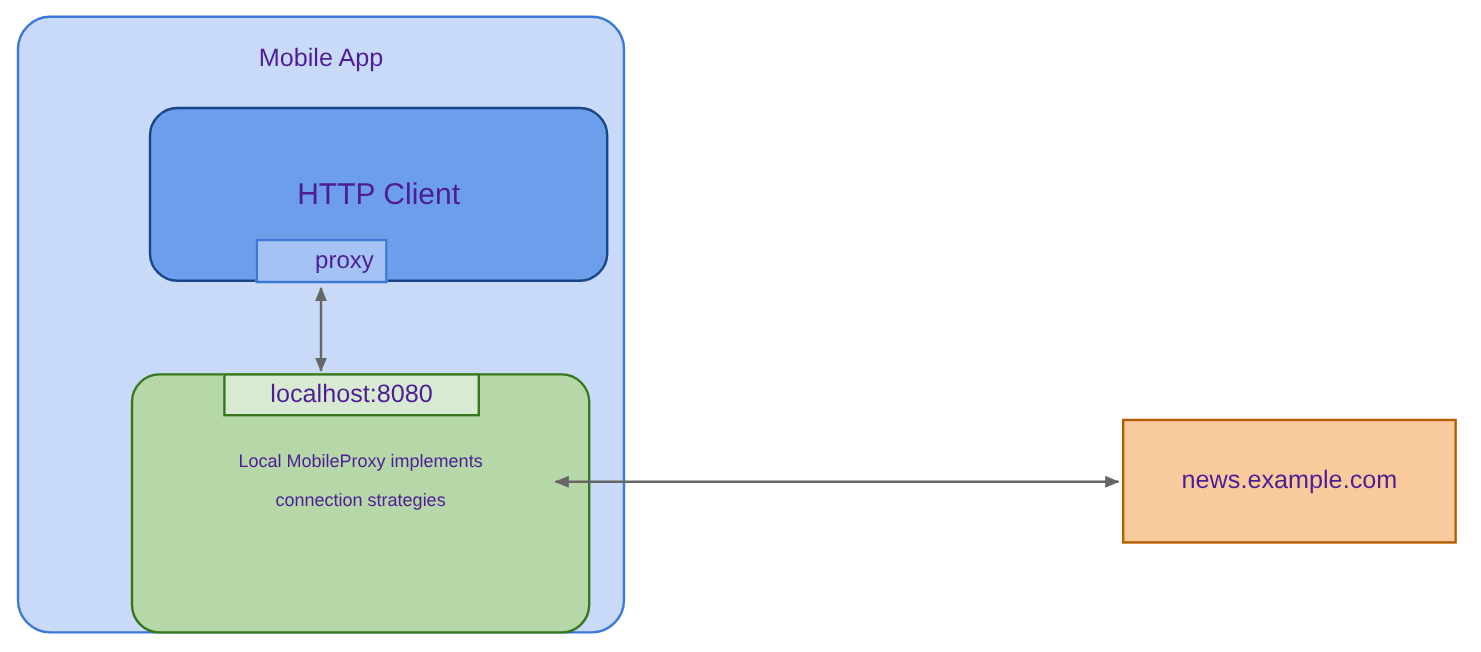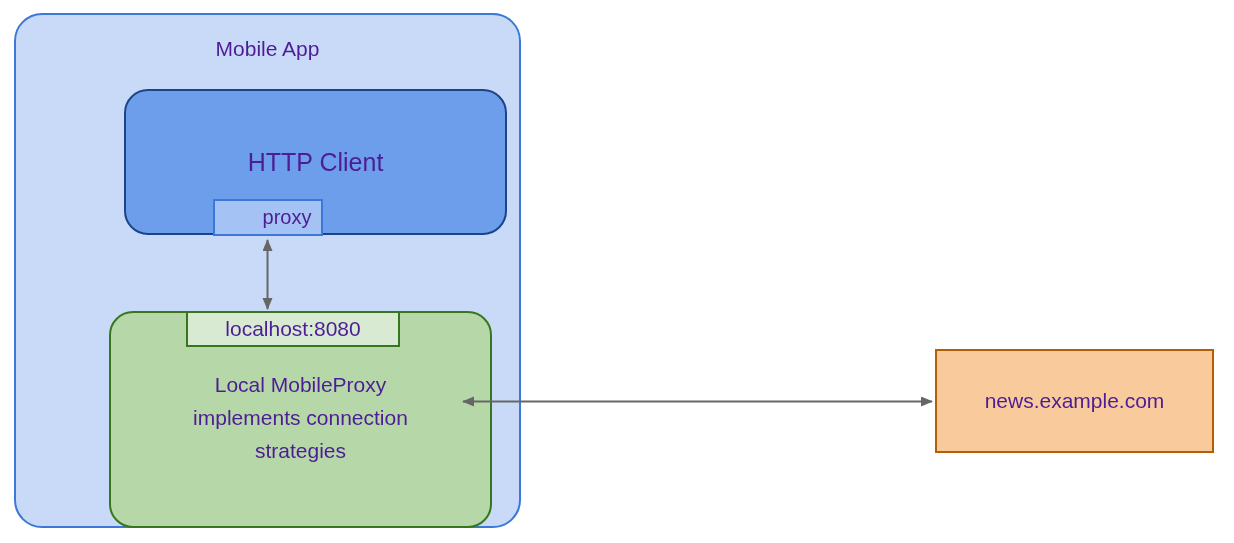--- a/index.html
+++ b/index.html
@@ -83,21 +83,21 @@
     justify-content: center;
     font-size: 21px;
     z-index: 2;
   }
   .mobile-proxy-label {
     position: absolute;
     left: 0; right: 0; top: 55px;
     margin: 0 auto;
     width: 260px;
     text-align: center;
-    font-size: 21px;
+    font-size: 15px;
     line-height: 33px;
   }
 
   
   .news-box {
     position: absolute;
     left: 935px; top: 349px;
     width: 279px; height: 104px;
     background: #f9cb9c;
     border: 2px solid #b45f06;

